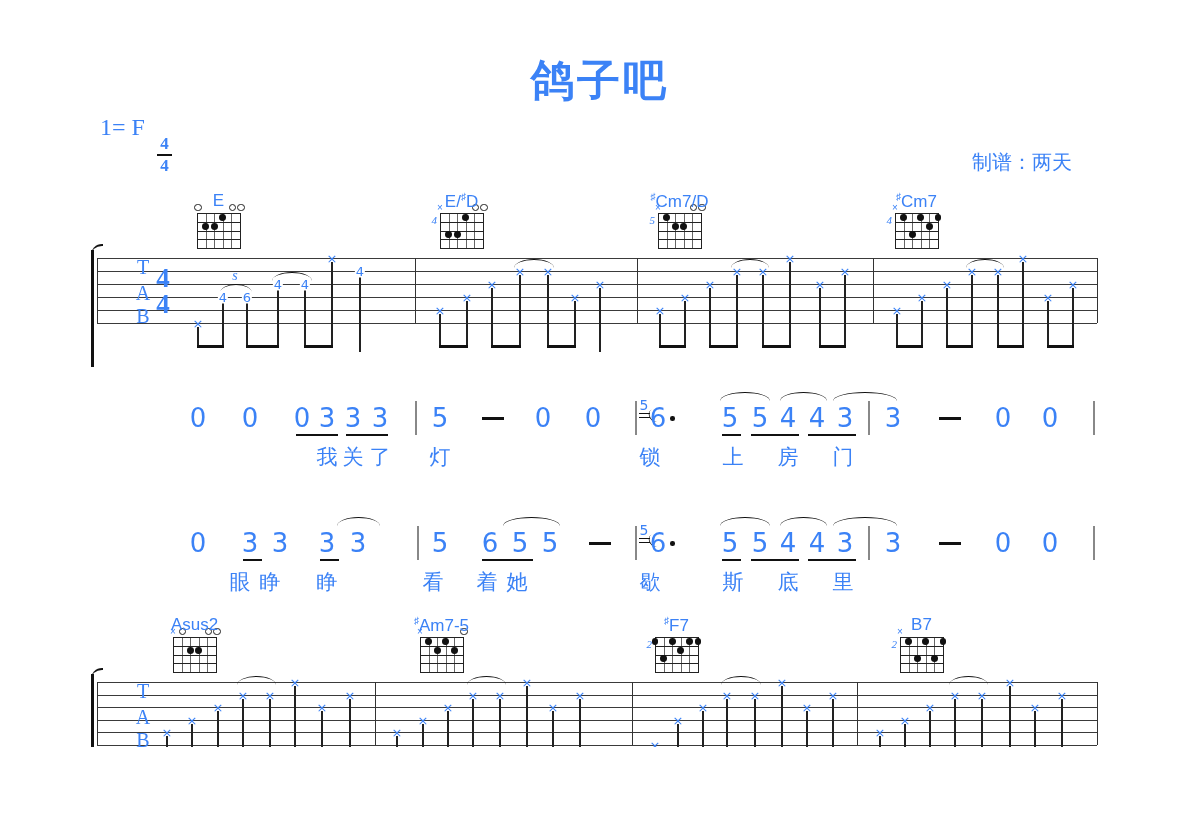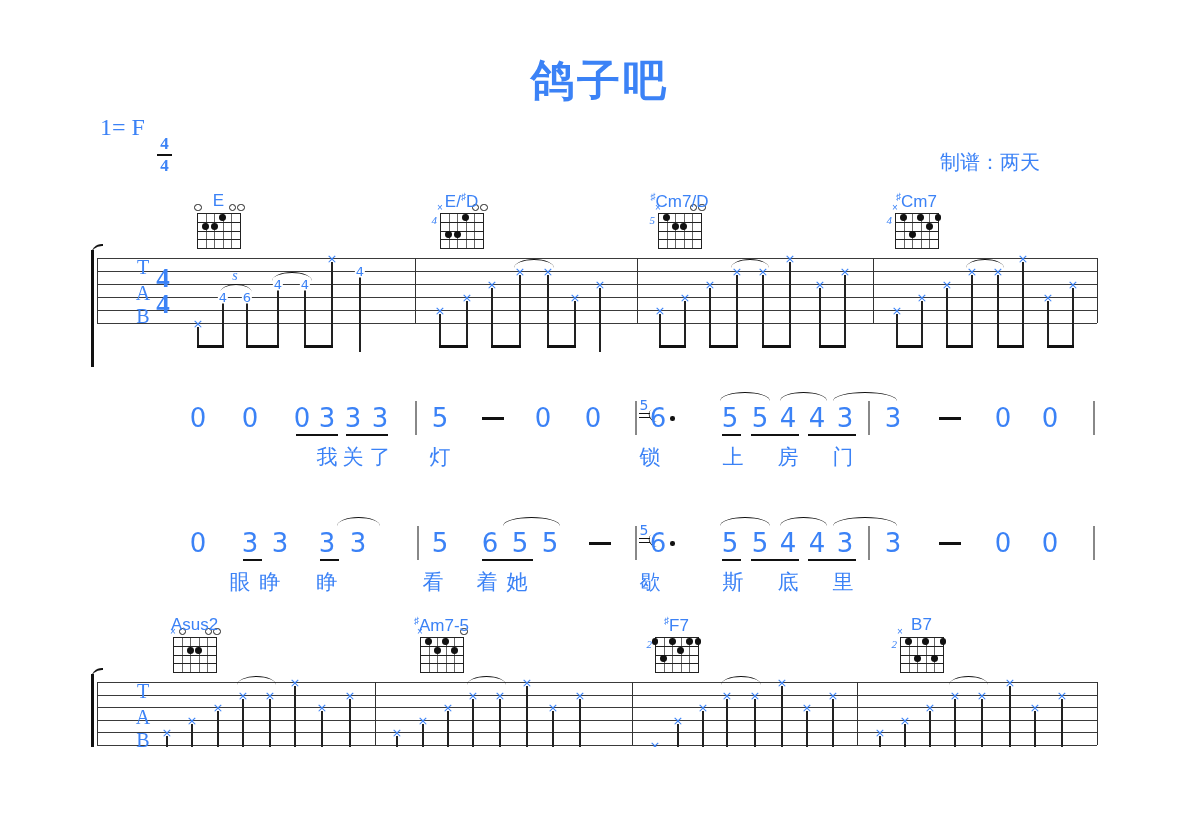--- a/index.html
+++ b/index.html
@@ -7,21 +7,21 @@
         font-family:"Liberation Sans",sans-serif;overflow:hidden;}
   .abs{position:absolute;}
   #song-title{left:0;right:0;top:52px;text-align:center;font-size:43px;font-weight:600;letter-spacing:3px;}
   #song-artist{left:0;right:0;top:113px;text-align:center;font-size:27px;letter-spacing:2px;}
   .metaline{font-family:"DejaVu Sans Mono",monospace;font-size:20px;white-space:nowrap;}
   #key-line{left:100px;top:106px;font-family:Liberation Serif, serif;font-size:24px;margin-top:8px;}
   .frac{display:inline-flex;flex-direction:column;align-items:center;vertical-align:-14px;margin-left:12px;
         font-size:17px;font-weight:bold;line-height:18px;}
   .frac .fracbar{display:block;width:15px;height:1.5px;background:#111;margin:1px 0;}
   #tuning-line{left:100px;top:149px;}
-  #credit-line{left:940px;top:149px;font-family:Liberation Serif, serif;}
+  #credit-line{left:972px;top:149px;font-family:Liberation Serif, serif;}
   .tnote{font-family:"DejaVu Sans",sans-serif;font-size:13px;line-height:1;transform:translate(-50%,-50%);z-index:4;}
   .jnote{font-family:"DejaVu Sans",sans-serif;font-size:26px;line-height:1;transform:translate(-50%,-50%);}
   .lyric{font-size:21px;line-height:1;transform:translate(-50%,-50%);}
   .arc{border-top:1.6px solid #111;border-radius:50% 50% 0 0/100% 100% 0 0;background:transparent;}
   .gslur{border-left:1.6px solid #111;border-radius:60% 0 0 60%/55% 0 0 55%;transform:rotate(-28deg);background:transparent;}
   .tabletter{font-family:"Liberation Serif",serif;font-size:20px;line-height:1;transform:translate(-50%,-50%);}
   .timesig{font-family:"Liberation Serif",serif;font-size:27px;font-weight:bold;line-height:1;transform:translate(-50%,-50%);}
   .slabel{font-family:"Liberation Serif",serif;font-style:italic;font-size:14px;line-height:1;transform:translate(-50%,-50%);}
   .chordlabel{font-size:17px;line-height:1;transform:translateX(-50%);white-space:nowrap;}
   .chordlabel sup{font-size:10px;}

